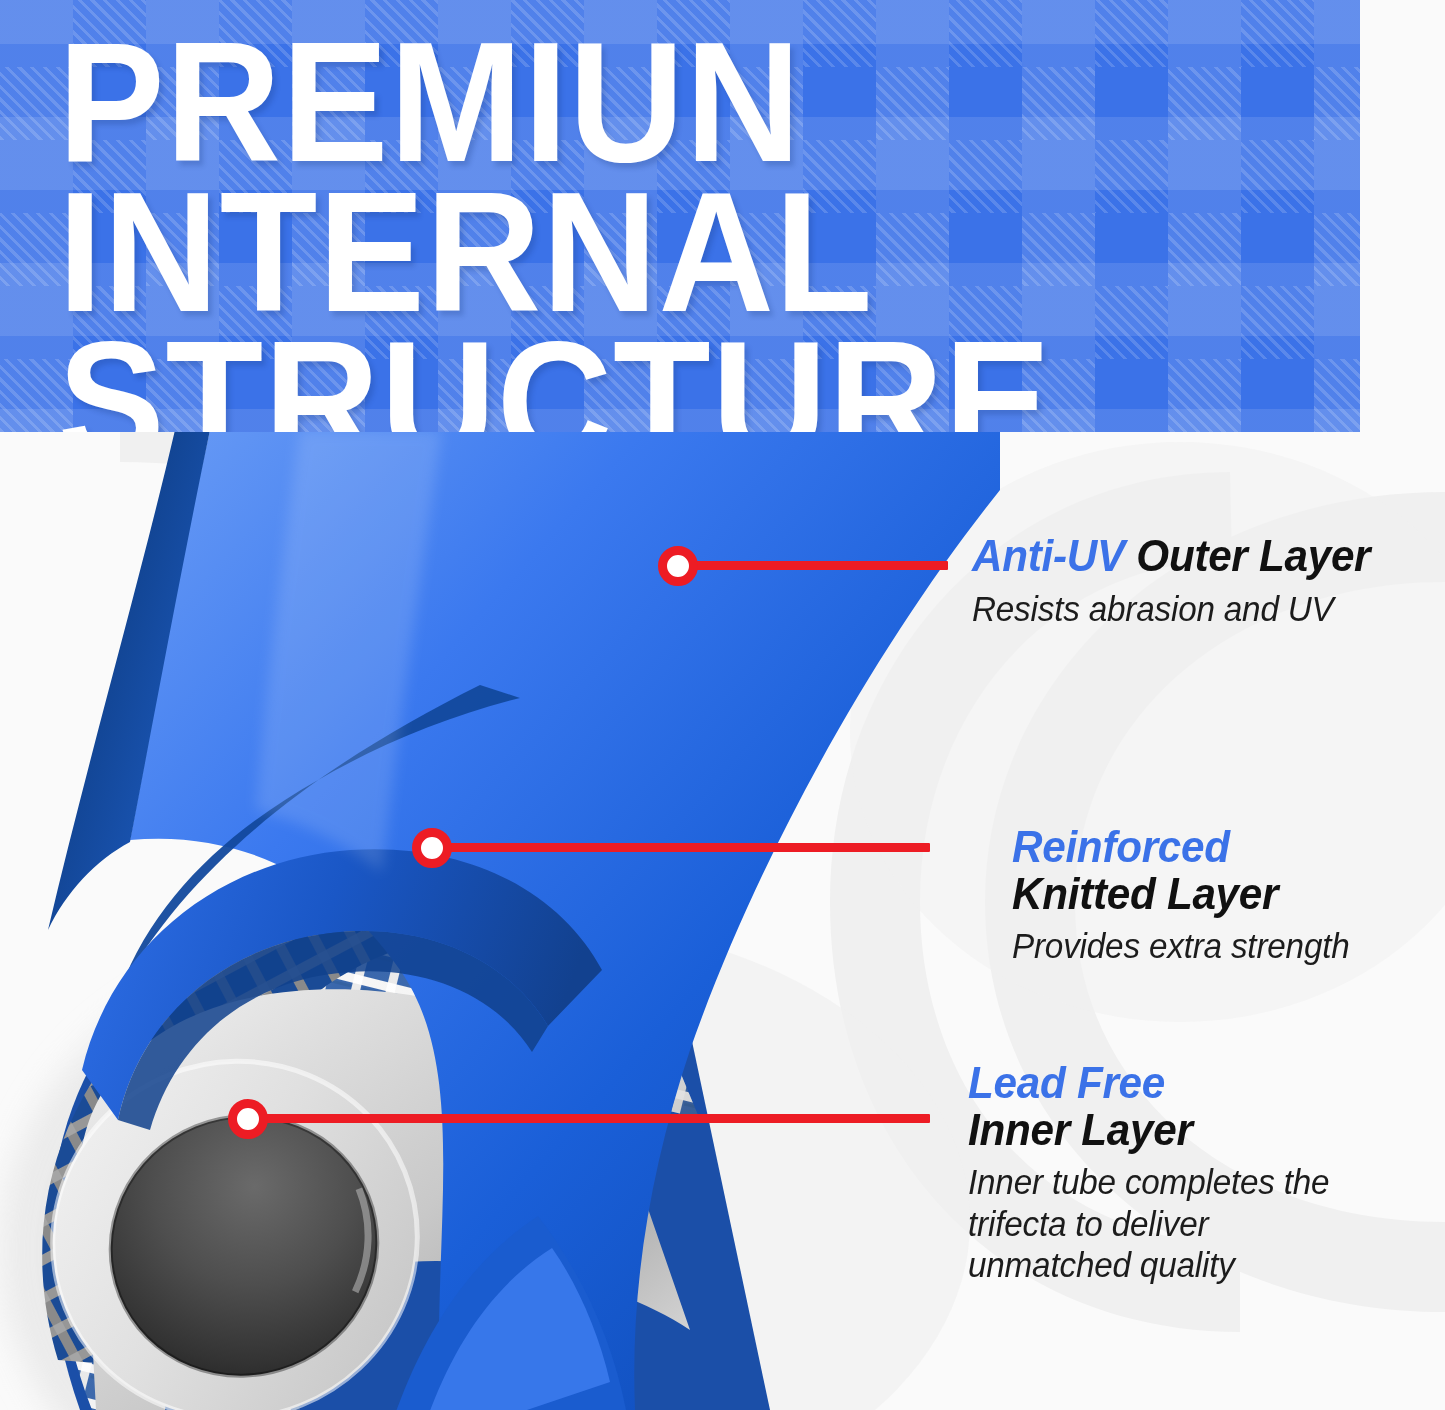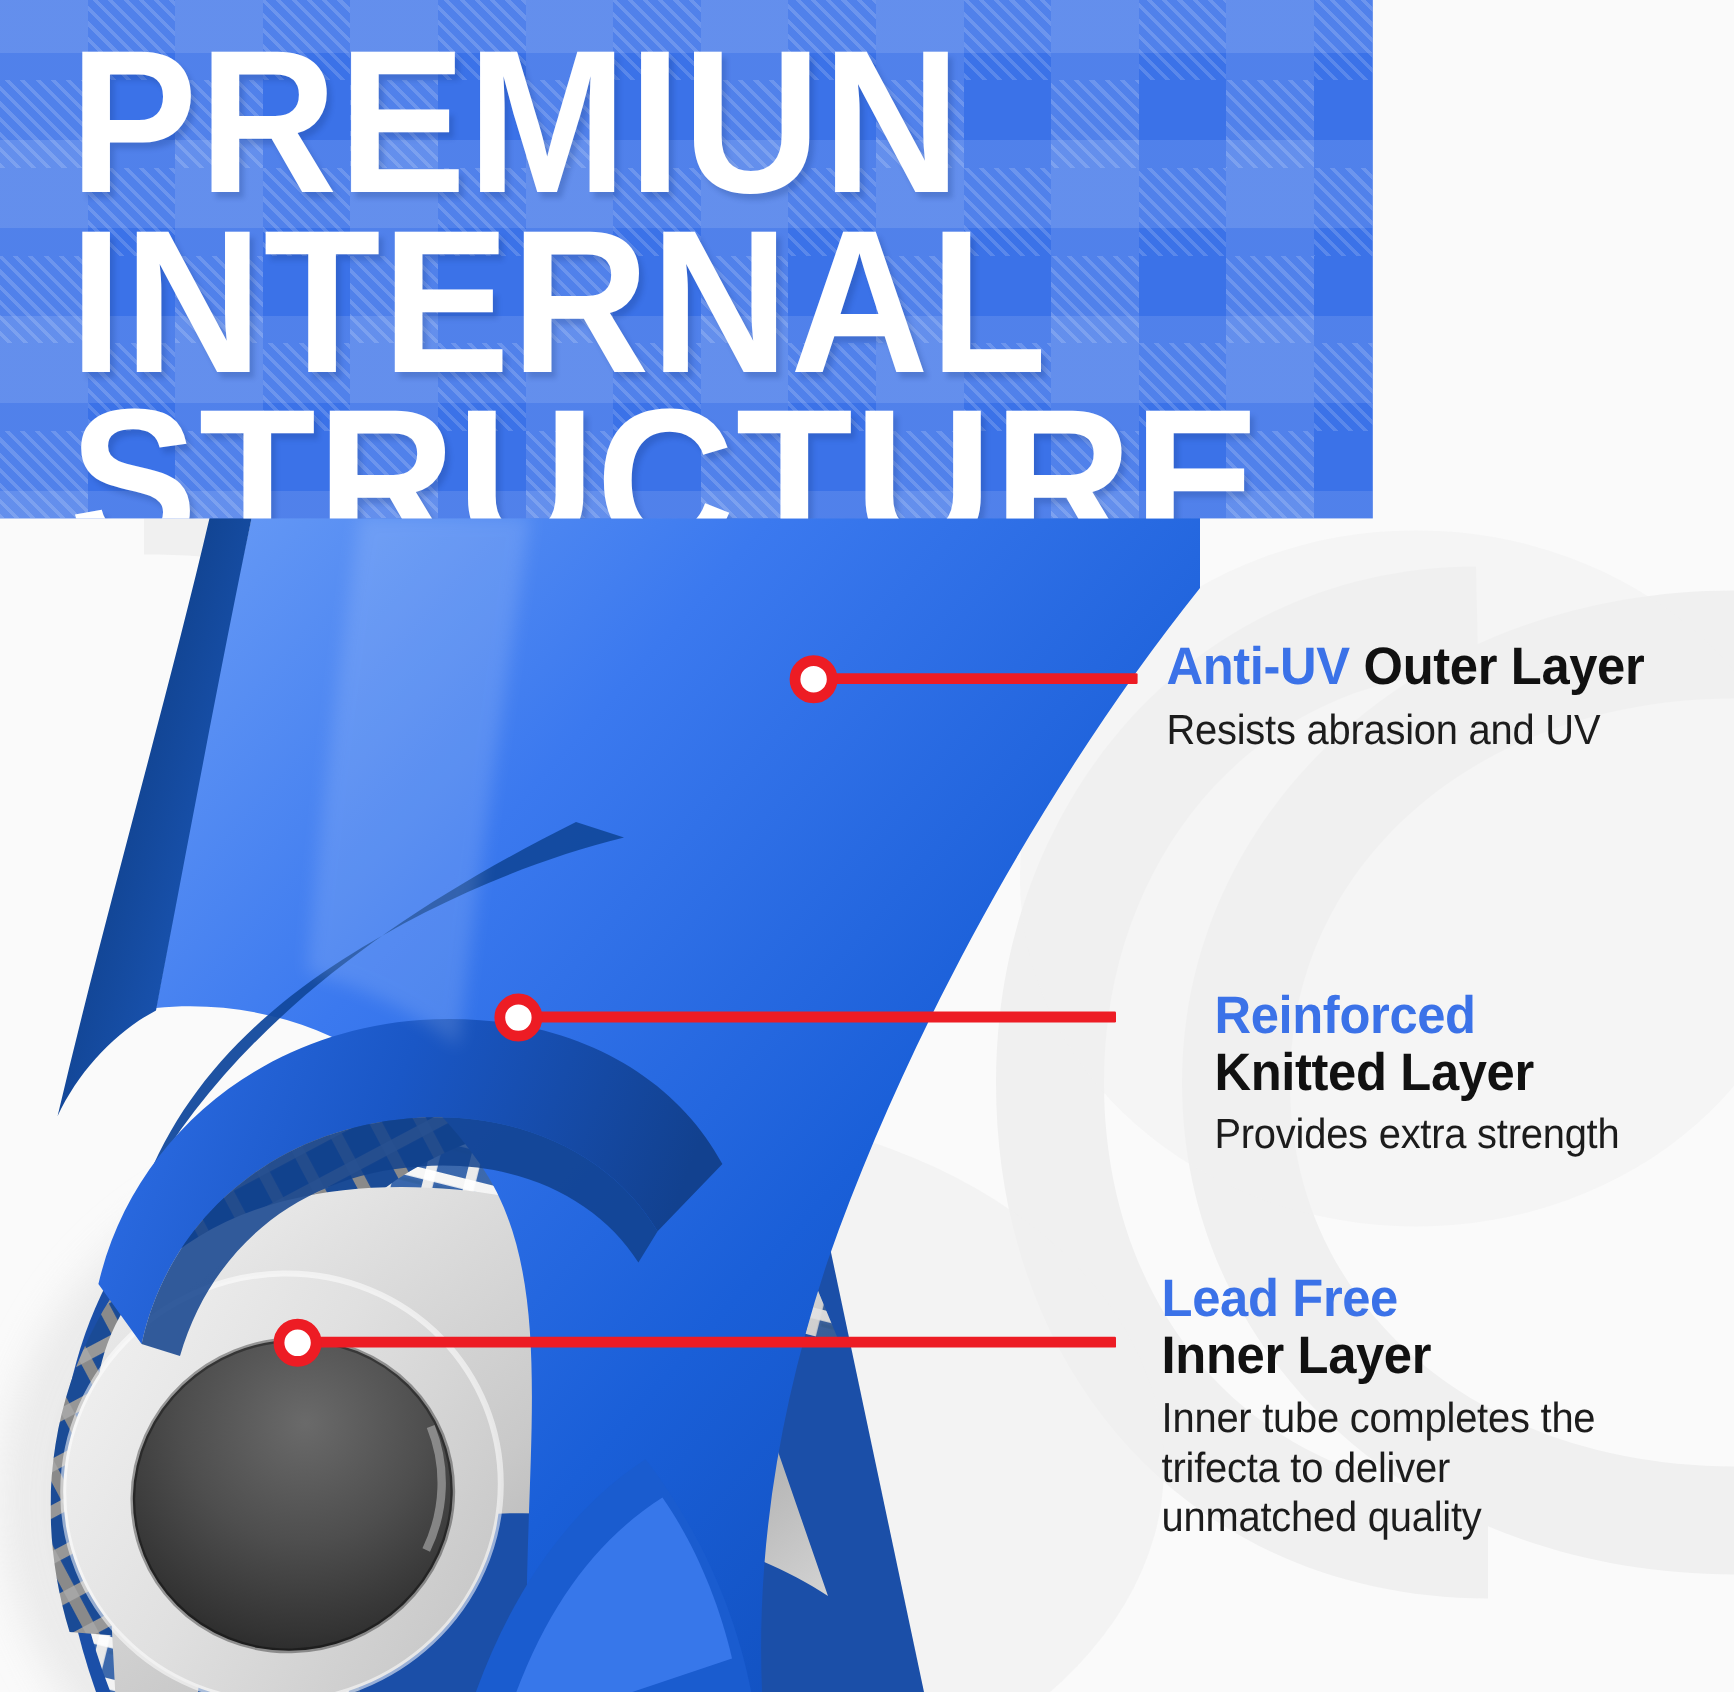--- a/index.html
+++ b/index.html
@@ -14,21 +14,21 @@
     height: 1410px;
     overflow: hidden;
     background: #fafafa;
     font-family: "Liberation Sans", sans-serif;
   }
 
   
   #header {
     position: absolute;
     left: 0; top: 0;
-    width: 1144px;
+    width: 1360px;
     height: 432px;
     overflow: hidden;
     background-color: #3b72e8;
   }
   
   .plaid-v {
     position: absolute; left: 0; top: 0;
     width: 100%; height: 100%;
     background-image:
       repeating-linear-gradient(90deg,
@@ -134,20 +134,21 @@
   .callout-dot {
     position: absolute;
     width: 40px; height: 40px;
     box-sizing: border-box;
     border: 9px solid #ed1c24;
     border-radius: 50%;
     background: #ffffff;
   }
   .callout-text {
     position: absolute;
+    font-style: italic;
   }
   .callout-title {
     font-family: "Liberation Sans Narrow", "Liberation Sans", sans-serif;
     font-weight: bold;
     font-size: 44px;
     line-height: 1.06;
     letter-spacing: -0.3px;
     color: #111111;
     transform: scaleX(0.96);
     transform-origin: left top;

